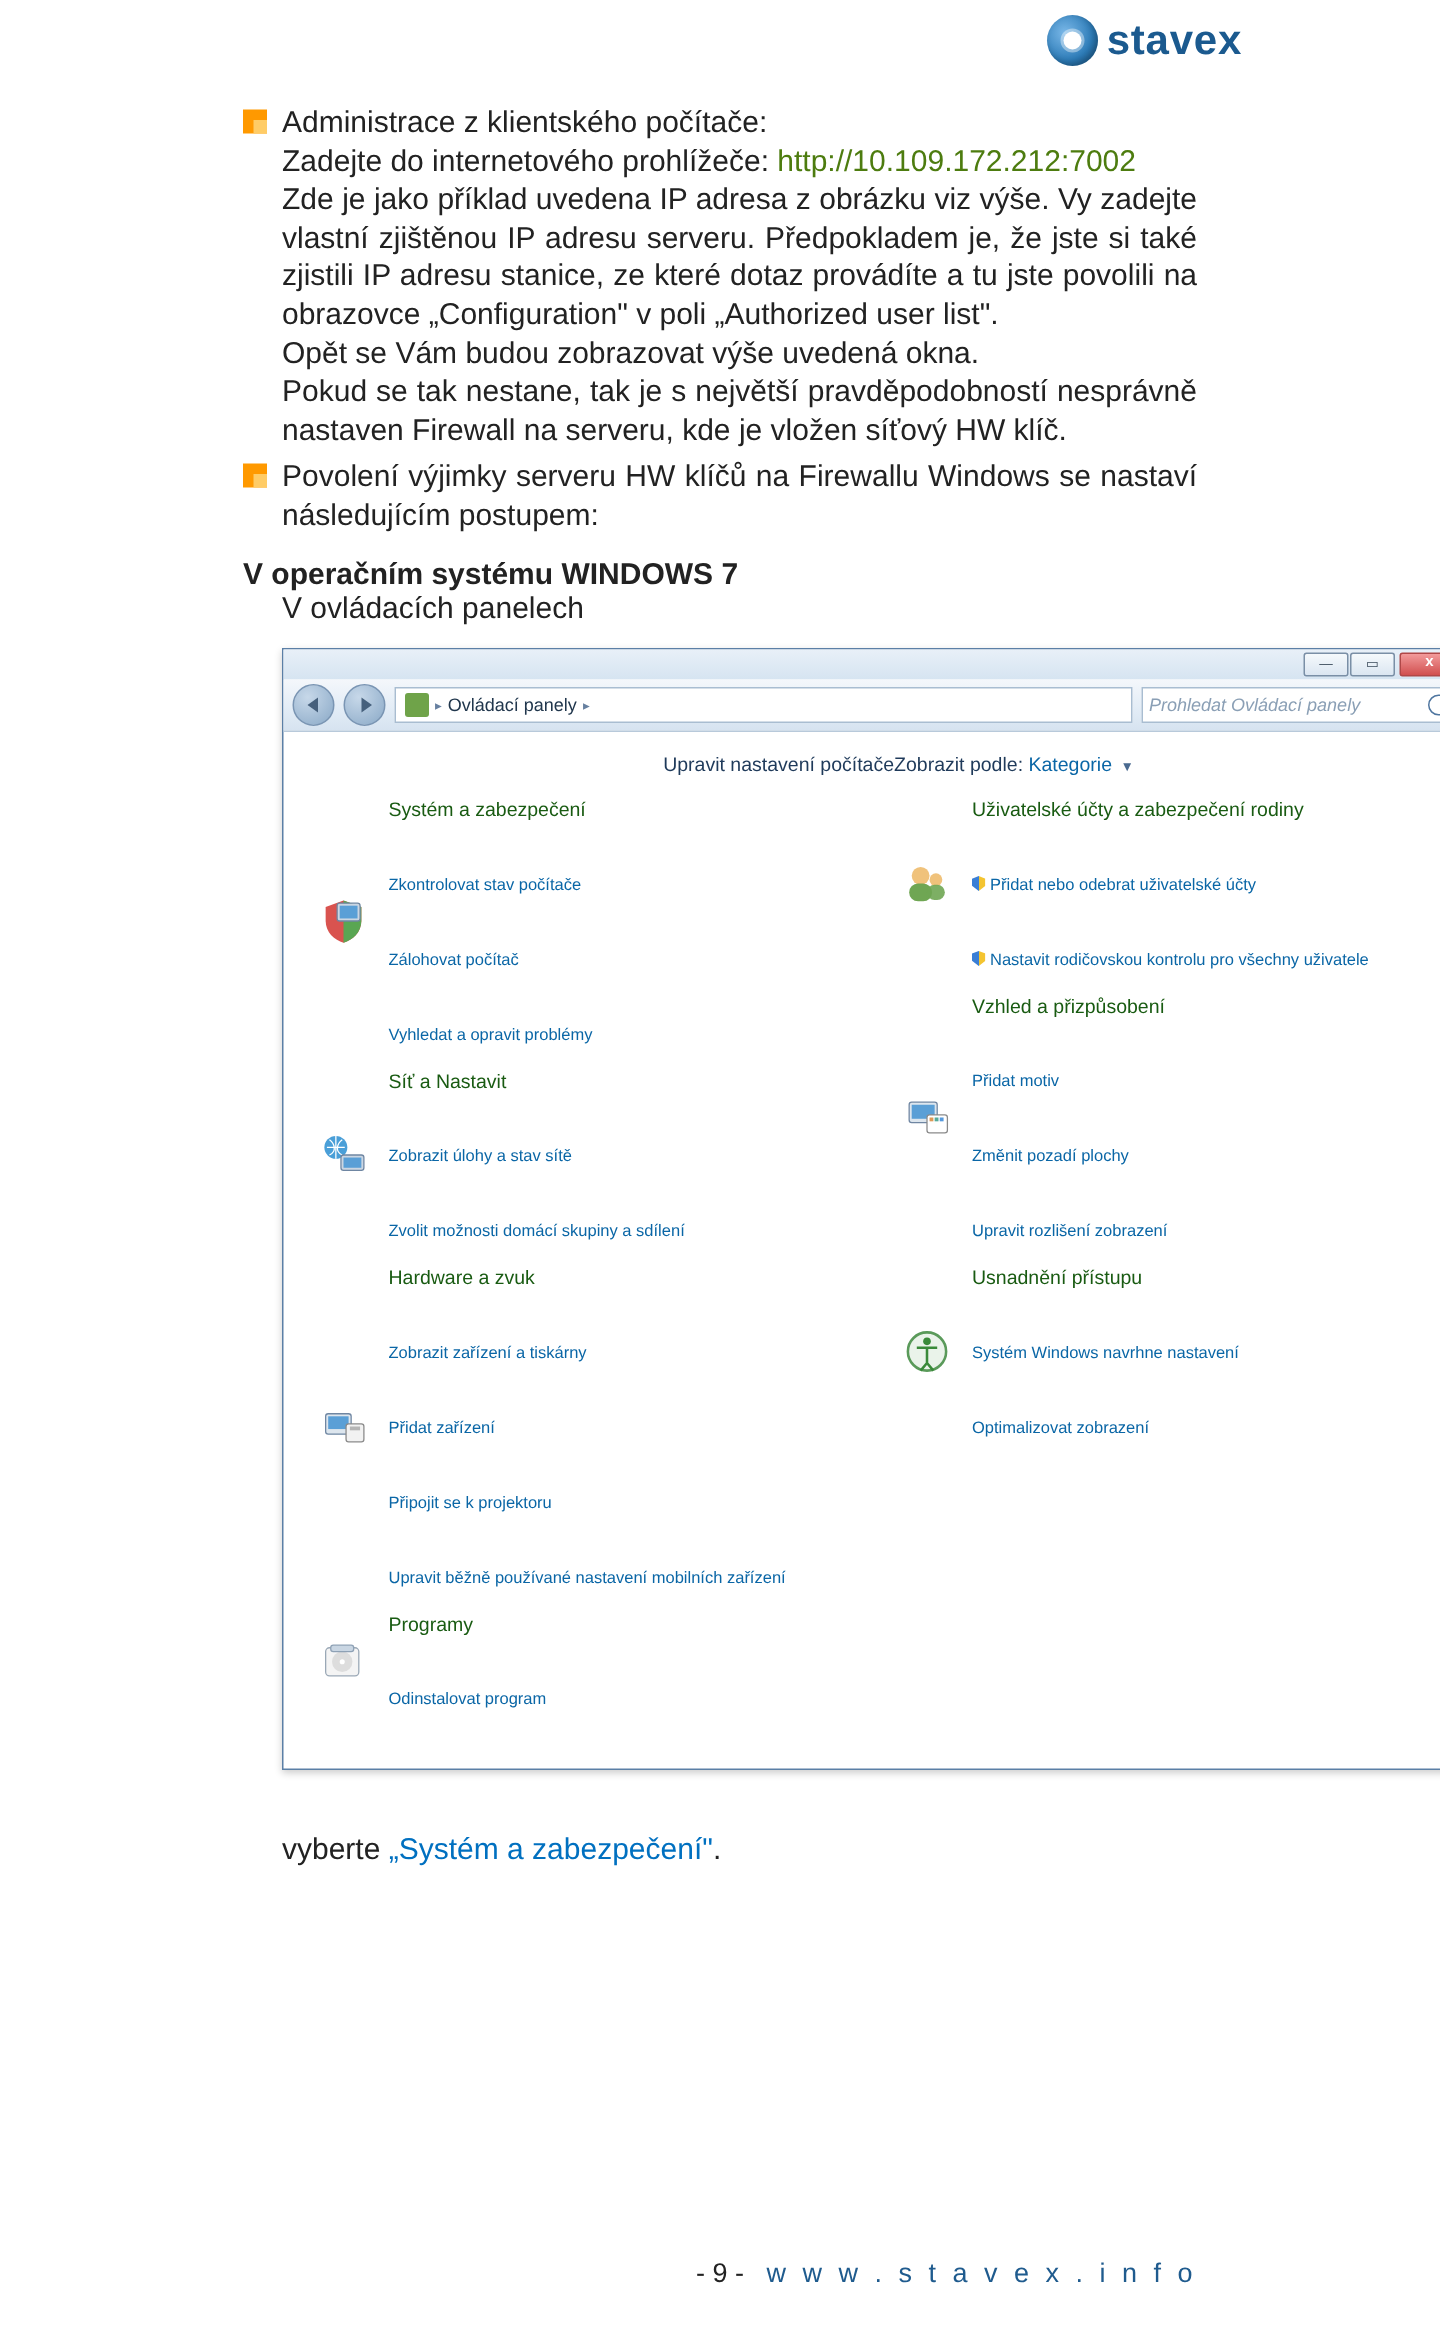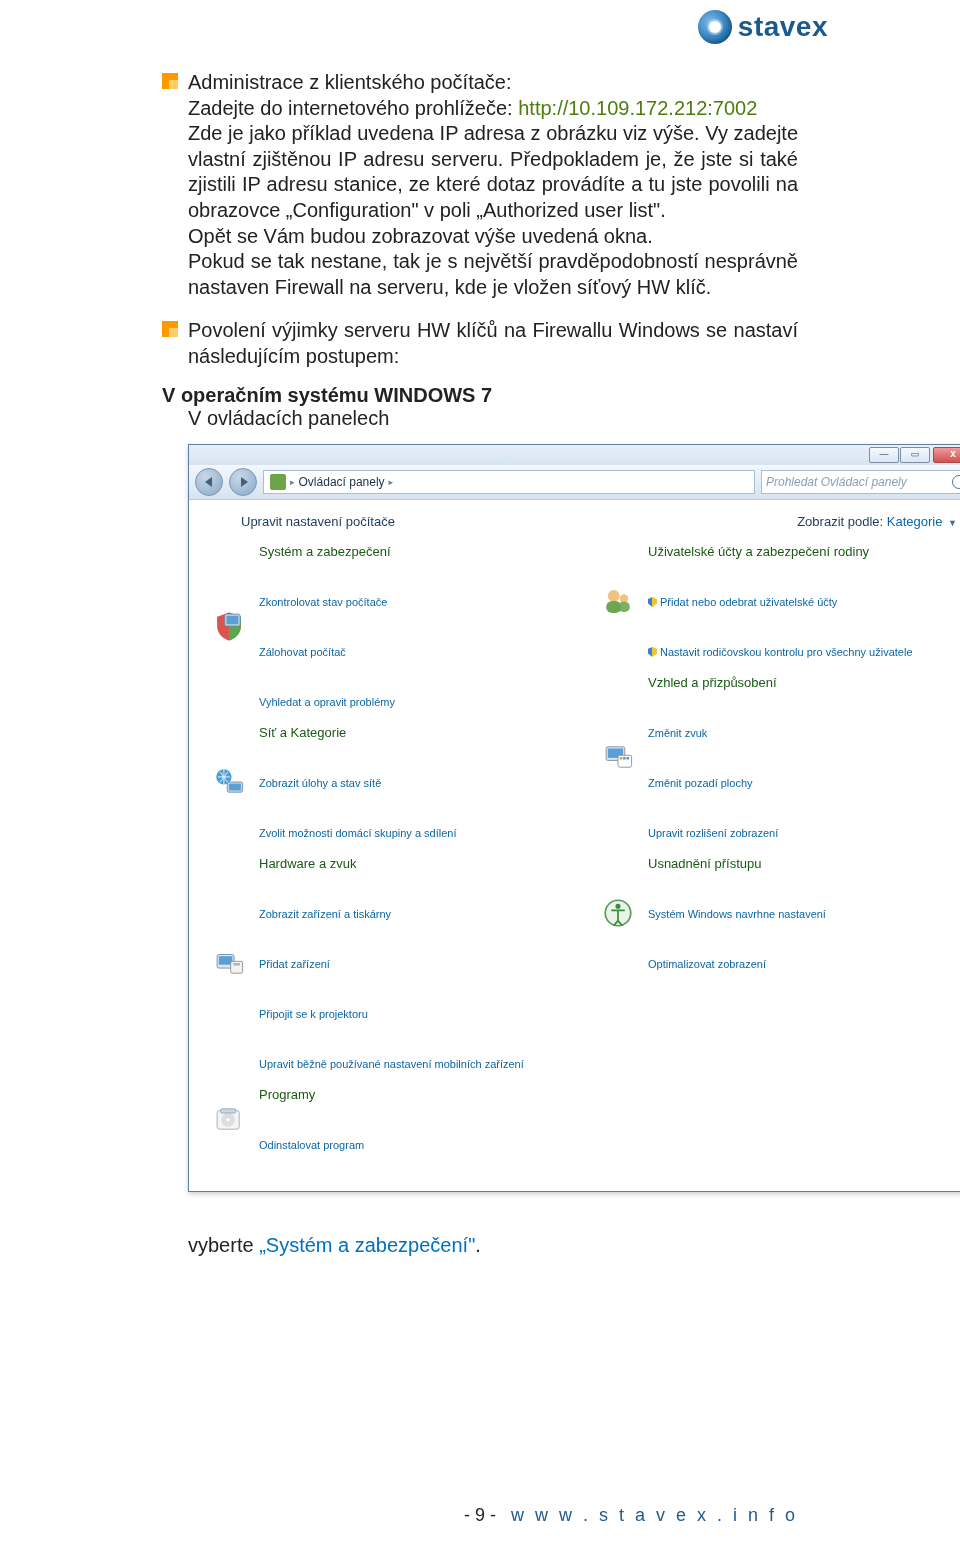--- a/index.html
+++ b/index.html
@@ -41,21 +41,21 @@
     position:absolute; top:11px; left:11px; width:12px; height:12px;
     border-radius:50%;
     background:#fff;
     box-shadow: 0 0 0 2px rgba(255,255,255,0.4);
   }
   .bullet-block {
     display: flex;
     margin-top: 50px;
     text-align: justify;
   }
-  .bullet-block.second { margin-top: 18px; justify-content: space-between; }
+  .bullet-block.second { margin-top: 6px; justify-content: space-between; }
   .bullet {
     width: 16px; height: 16px;
     background: #ff9900;
     margin-top: 3px;
     margin-right: 10px;
     flex: 0 0 16px;
     position: relative;
   }
   .bullet::after{
     content:"";
@@ -147,21 +147,21 @@
   }
   .searchbox .mag::after{
     content:""; position:absolute; width:6px; height:1.5px; background:#4f76a0;
     bottom:-3px; right:-4px; transform:rotate(45deg);
   }
 
   .cp-body {
     padding: 14px 20px 24px 20px;
   }
   .cp-bar {
-    display:flex; justify-content:space-between; color:#1f3a5a;
+    display:flex; justify-content:center; color:#1f3a5a;
     font-size:13px; margin-bottom:14px;margin-left:32px;
   }
   .cp-bar .view { color:#1f3a5a; }
   .cp-bar .view .cat { color:#0a66a6; }
   .cp-bar .view .drop { color:#4a6a90; font-size:9px; margin-left:2px;}
 
   .cp-grid {
     display:flex;
     gap: 30px;
   }
@@ -285,21 +285,21 @@
             <div class="cp-item">
               <div class="cp-icon-big">
                 <svg viewBox="0 0 40 40">
                   <circle cx="14" cy="14" r="9" fill="#4a9fd8"></circle>
                   <path d="M7 14h14M14 5v18M9 8c4 3 6 9 0 12M19 8c-4 3-6 9 0 12" stroke="#fff" stroke-width="1" fill="none"></path>
        <rect x="18" y="20" width="18" height="12" rx="2" fill="#cbd6e2" stroke="#6f86a2"></rect>
                   <rect x="20" y="22" width="14" height="8" fill="#5a9fd6"></rect>
                 </svg>
               </div>
               <div class="cp-texts">
-                <div class="main">Síť a Kategorie</div>
+                <div class="main">Síť a Nastavit</div>
                 <span class="sub">Zobrazit úlohy a stav sítě</span>
                 <span class="sub">Zvolit možnosti domácí skupiny a sdílení</span>
               </div>
             </div>
             <div class="cp-item">
               <div class="cp-icon-big">
                 <svg viewBox="0 0 40 40">
                   <rect x="6" y="10" width="20" height="16" rx="2" fill="#dde6ee" stroke="#6f86a2"></rect>
        <rect x="8" y="12" width="16" height="10" fill="#5a9fd6"></rect>
        <rect x="22" y="18" width="14" height="14" rx="2" fill="#f2f2f2" stroke="#8a8a8a"></rect>
@@ -351,21 +351,21 @@
                   <rect x="6" y="8" width="22" height="16" rx="2" fill="#dde6ee" stroke="#6f86a2"></rect>
                   <rect x="8" y="10" width="18" height="11" fill="#5a9fd6"></rect>
        <rect x="20" y="18" width="16" height="14" rx="2" fill="#fff" stroke="#8a8a8a"></rect>
        <rect x="22" y="20" width="3" height="3" fill="#d95"></rect>
                   <rect x="26" y="20" width="3" height="3" fill="#5a9"></rect>
                   <rect x="30" y="20" width="3" height="3" fill="#59d"></rect>
                 </svg>
               </div>
               <div class="cp-texts">
                 <div class="main">Vzhled a přizpůsobení</div>
-                <span class="sub">Změnit zvuk</span>
+                <span class="sub">Přidat motiv</span>
                 <span class="sub">Změnit pozadí plochy</span>
                 <span class="sub">Upravit rozlišení zobrazení</span>
               </div>
             </div>
             <div class="cp-item">
               <div class="cp-icon-big">
                 <svg viewBox="0 0 40 40">
                   <circle cx="20" cy="20" r="15" fill="#eaf3ea" stroke="#5a9a5a" stroke-width="2"></circle>
        <circle cx="20" cy="12" r="3" fill="#3a8a3a"></circle>
                   <path d="M12 17h16 M20 17v12 M20 29l-5 6 M20 29l5 6" stroke="#3a8a3a" stroke-width="2" fill="none"></path>

